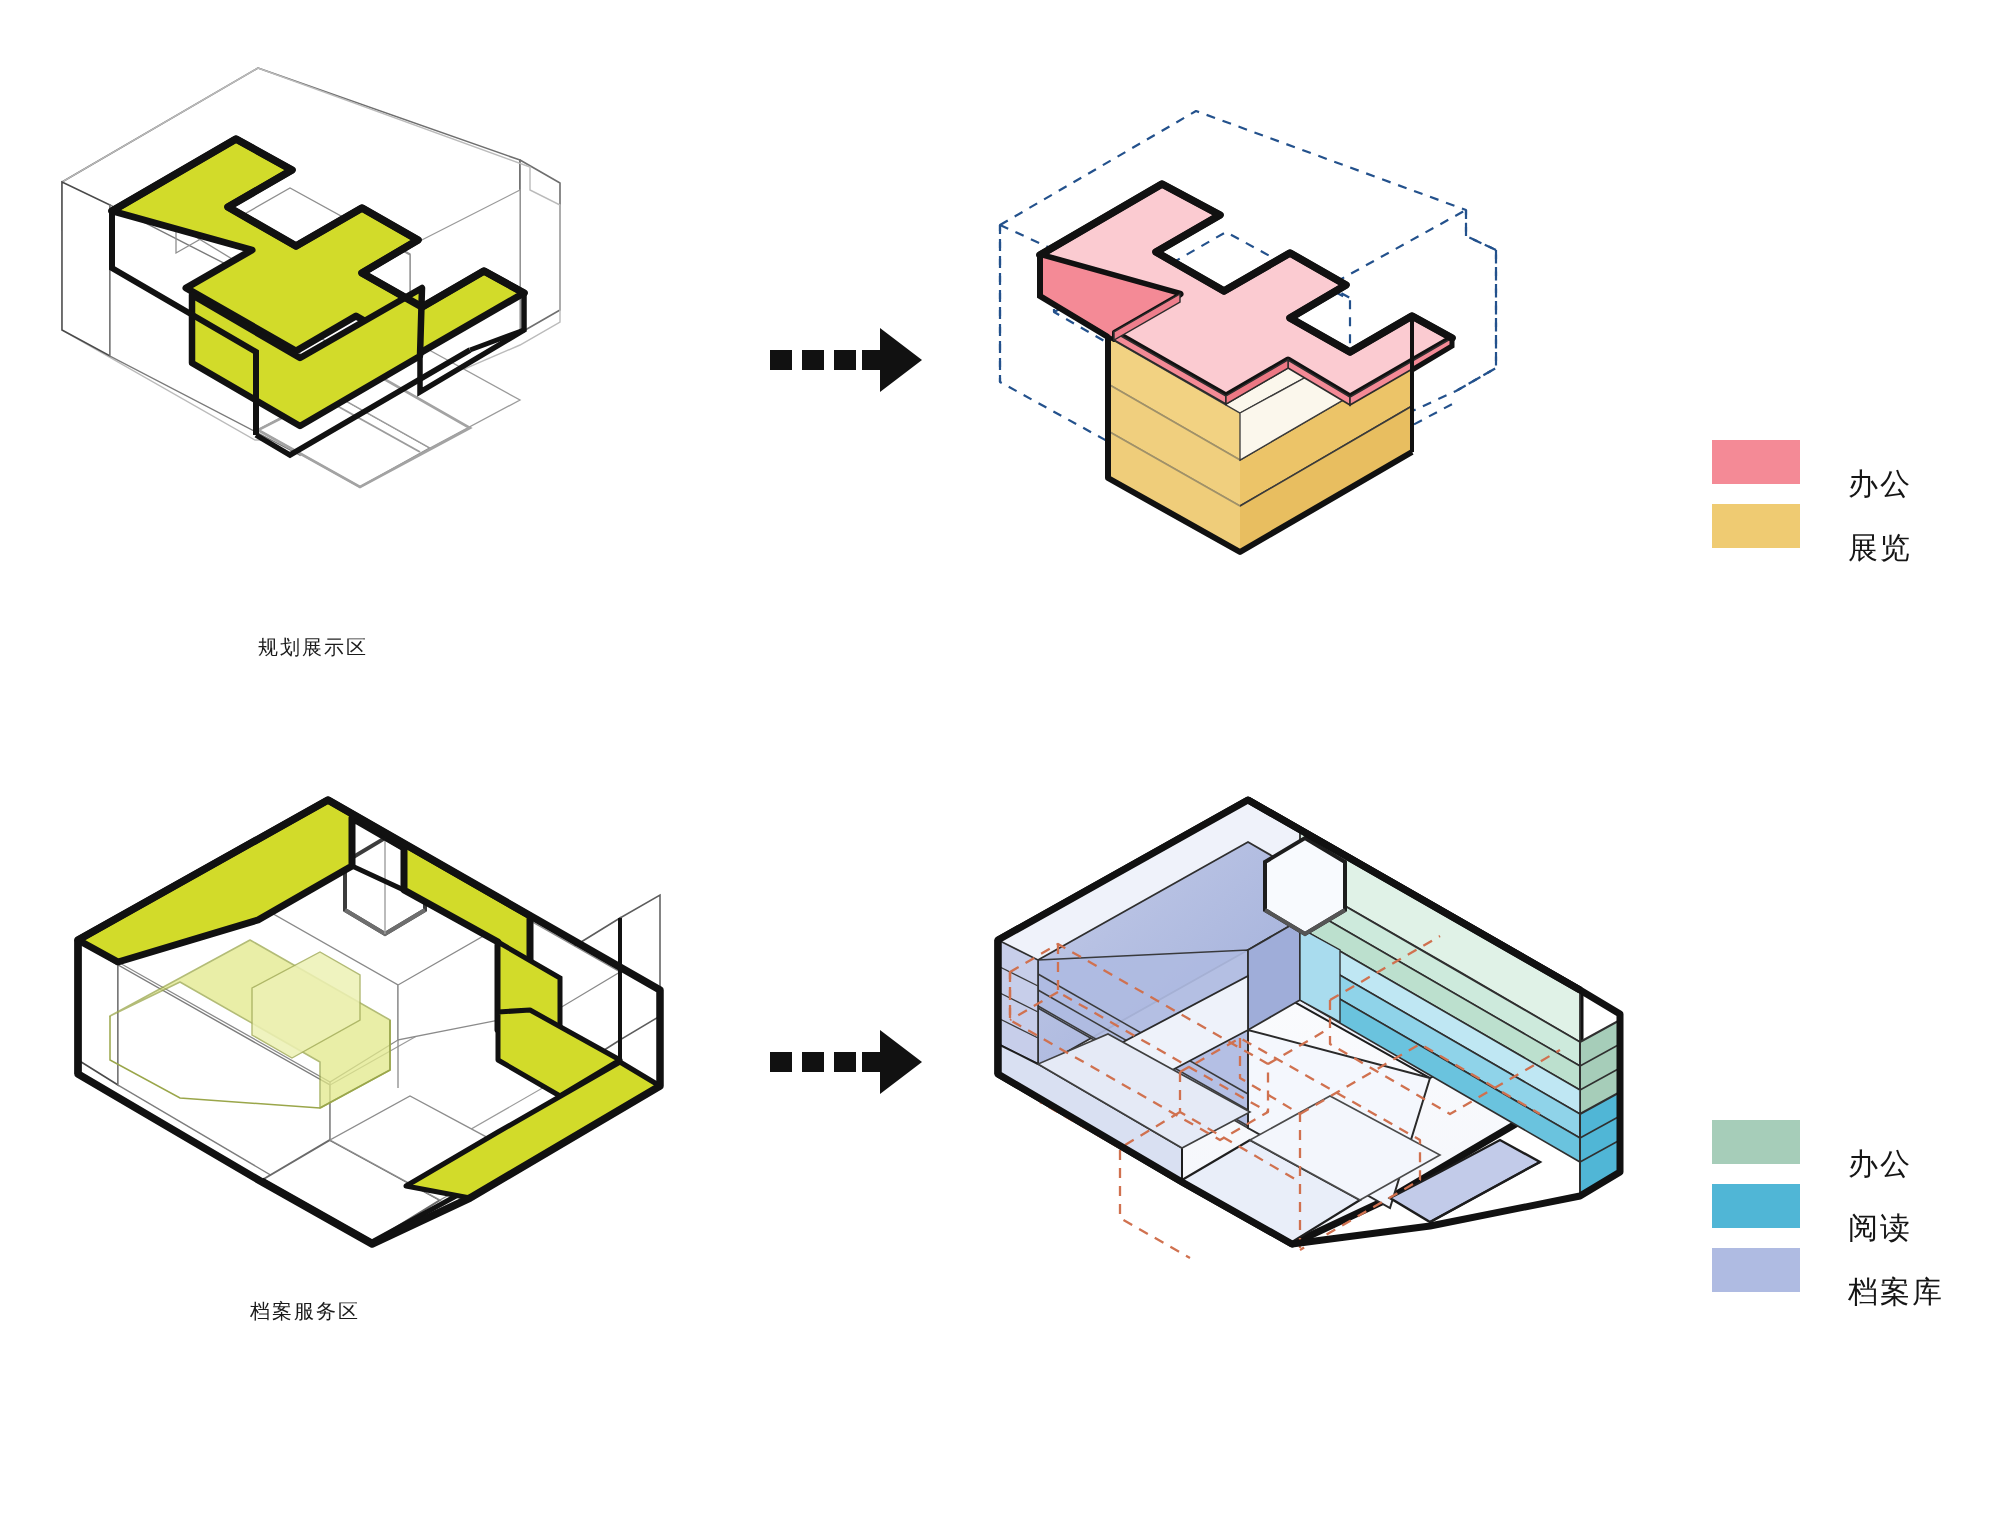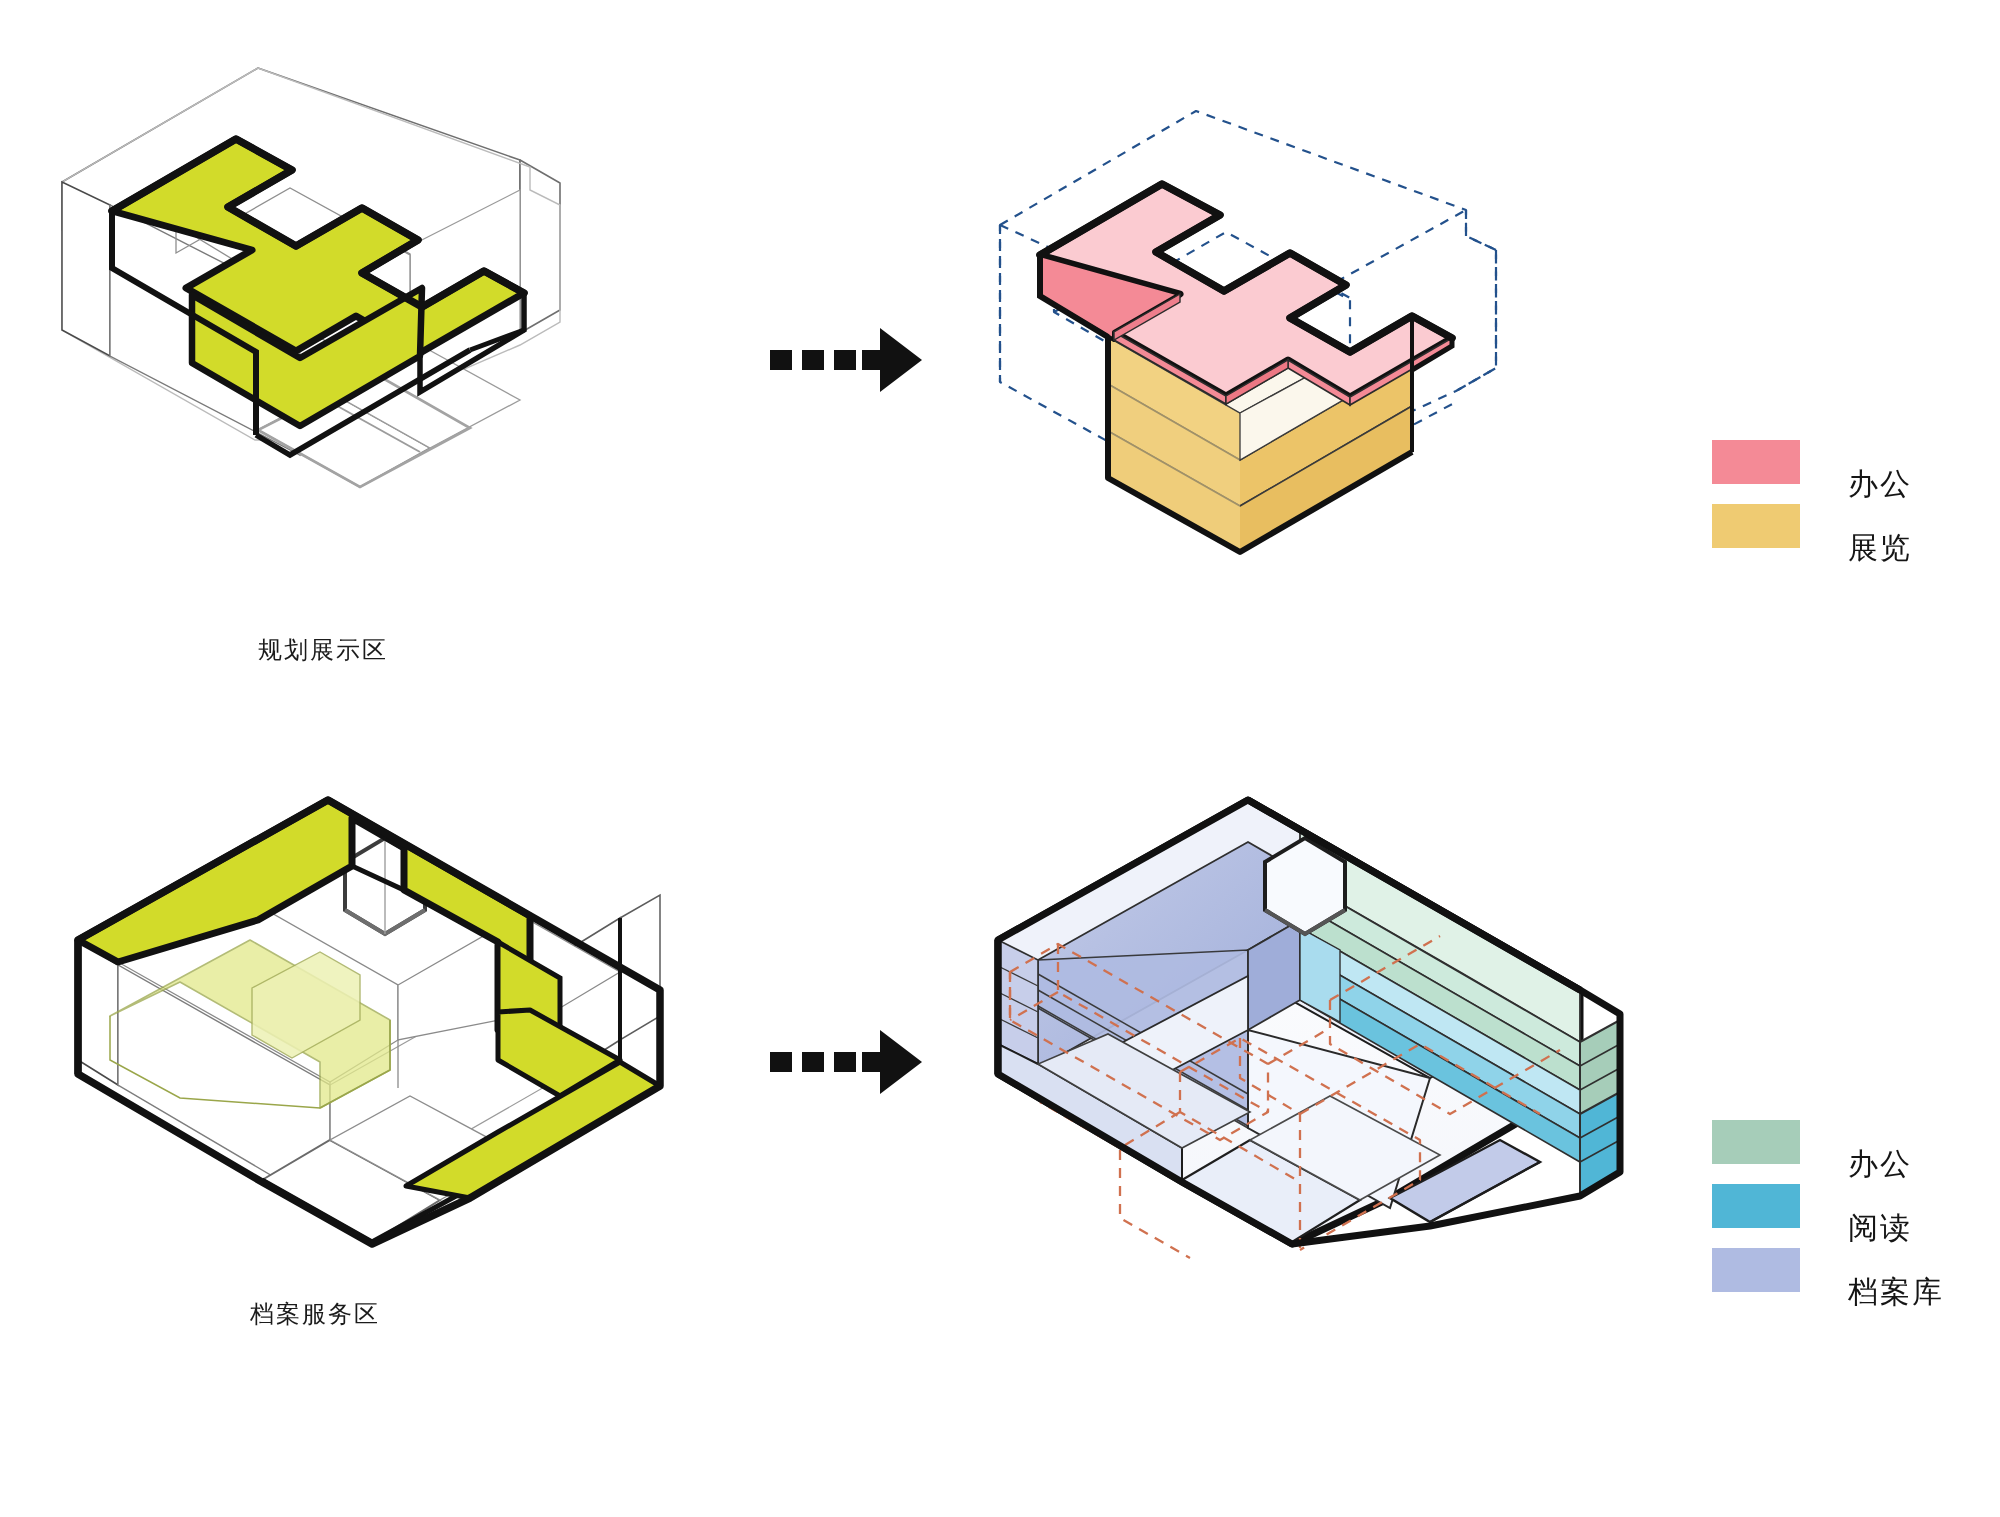--- a/index.html
+++ b/index.html
@@ -15,21 +15,21 @@
     overflow: hidden;
   }
   .canvas {
     position: absolute;
     inset: 0;
     width: 2000px;
     height: 1517px;
   }
   .caption {
     position: absolute;
-    font-size: 24px;
+    font-size: 20px;
     color: #1b1b1b;
     letter-spacing: 2px;
     white-space: nowrap;
     font-family: "DejaVu Sans", "Liberation Sans", sans-serif;
   }
   #caption-planning { left: 258px; top: 634px; }
   #caption-archive  { left: 250px; top: 1298px; }
 
   .legend {
     position: absolute;

